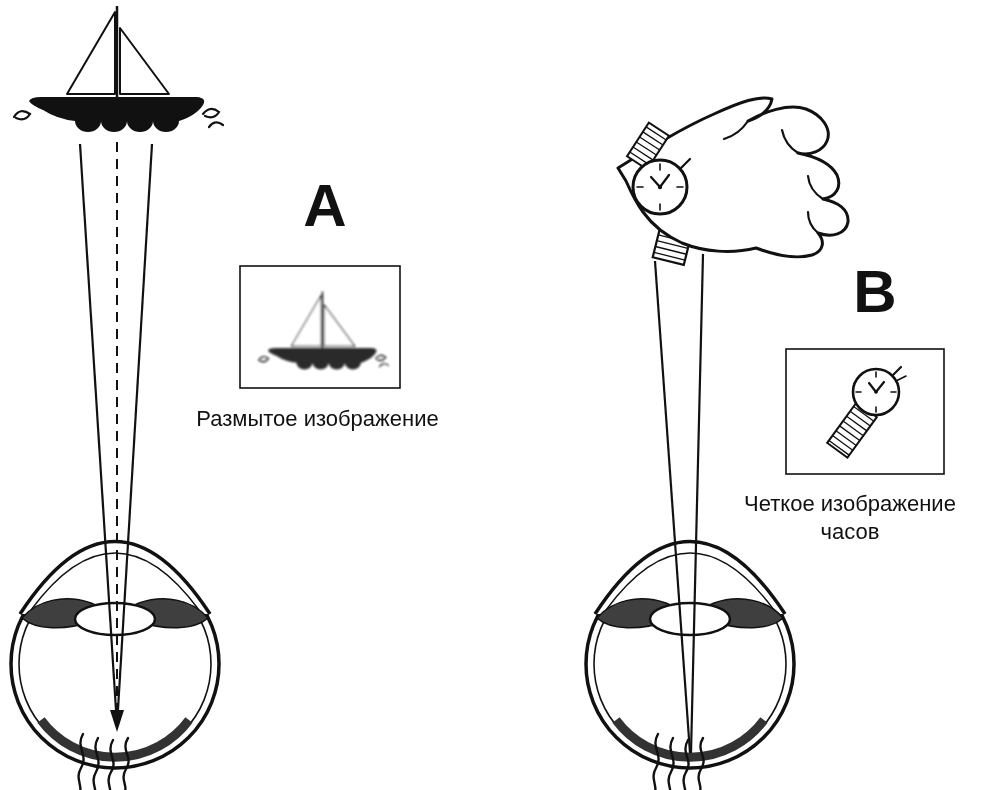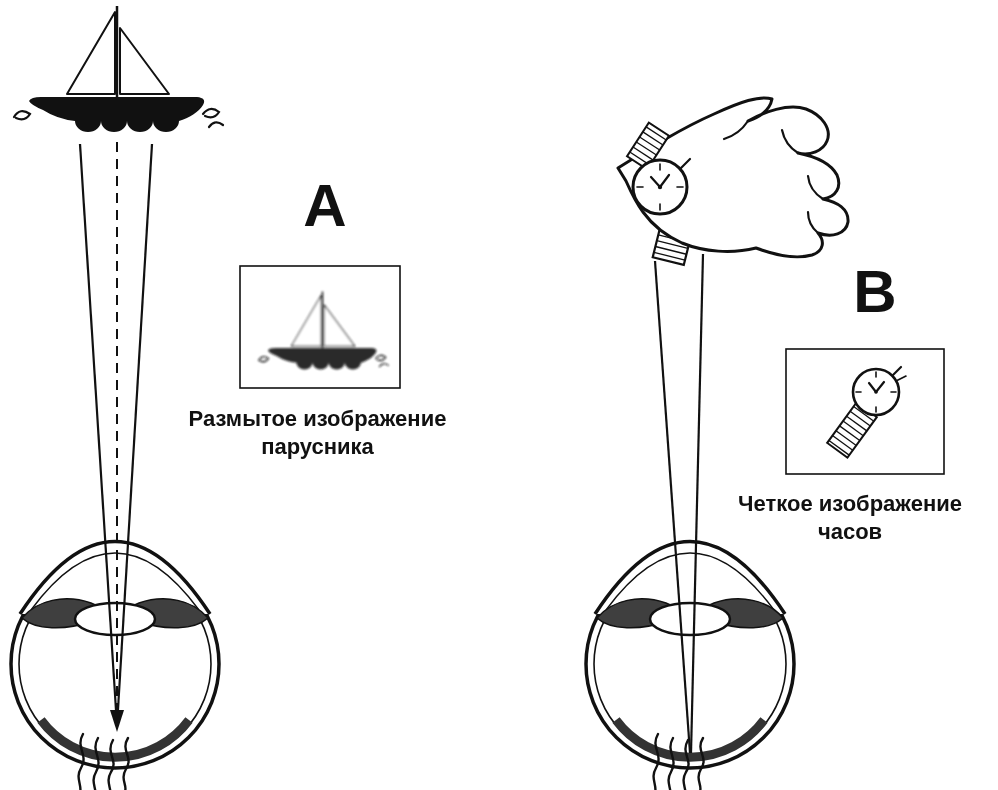--- a/index.html
+++ b/index.html
@@ -20,21 +20,21 @@
   .thin   { fill:none; stroke:#111; stroke-width:1.6; stroke-linecap:round; }
 
   
   .label {
     position:absolute; font-weight:700; font-size:60px; line-height:60px;
     text-align:center; letter-spacing:0;
   }
   .label-a { left:292px; top:176px; width:66px; }
   .label-b { left:842px; top:262px; width:66px; }
   .caption {
-    position:absolute; font-size:22px; line-height:28px; text-align:center; font-weight:700;
+    position:absolute; font-size:22px; line-height:28px; text-align:center; font-weight:400;
   }
   .caption-a { left:145px; top:405px; width:345px; }
   .caption-b { left:700px; top:490px; width:300px; }
 </style>
 </head>
 <body>
 
 <div class="stage">
 
   <svg class="art" width="998" height="790" viewBox="0 0 998 790">
@@ -185,21 +185,20 @@
       <path class="detail" d="M 893 375 l 8 -8"></path>
       <path class="thin" d="M 896 381 l 10 -5"></path>
     </g>
   </svg>
 
   <div class="label label-a">A</div>
   <div class="label label-b">B</div>
 
   <div class="caption caption-a">
     <div>Размытое изображение</div>
-    <div>парусника</div>
   </div>
 
   <div class="caption caption-b">
     <div>Четкое изображение</div>
     <div>часов</div>
   </div>
 
 </div>
 
 </body></html>

